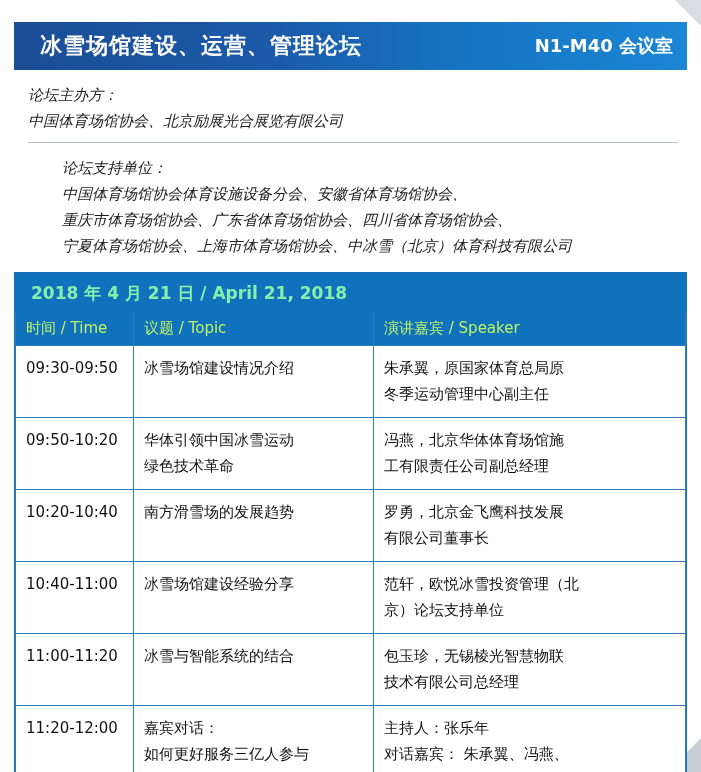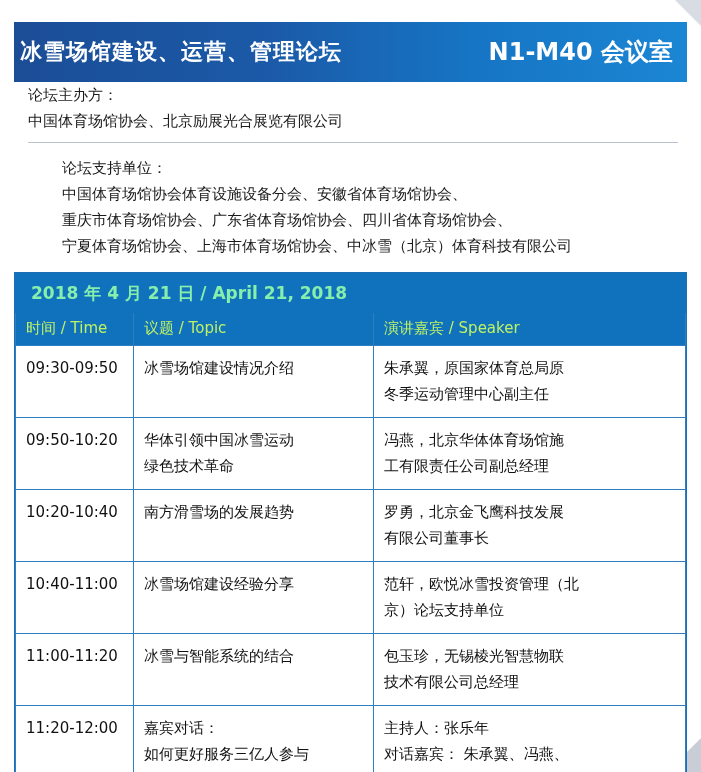--- a/index.html
+++ b/index.html
@@ -40,50 +40,51 @@
     width: 14px;
     background: #ffffff;
   }
 
   
   .banner {
     position: absolute;
     left: 14px;
     top: 22px;
     width: 673px;
-    height: 60px;
+    height: 48px;
     background: linear-gradient(90deg, #1b4d96 0%, #1b5aa8 38%, #1675c4 68%, #1b86d4 100%);
     display: flex;
     align-items: center;
     justify-content: space-between;
     box-sizing: border-box;
-    padding: 0 14px 0 6px;
+    padding: 0 14px 0 26px;
   }
   .banner-title {
     color: #ffffff;
     font-size: 22px;
     font-weight: bold;
     letter-spacing: 1px;
     white-space: nowrap;
   }
   .banner-room {
     color: #ffffff;
-    font-size: 24px;
+    font-size: 18px;
     font-weight: bold;
     white-space: nowrap;
   }
 
   
   .info-block {
     position: absolute;
     left: 28px;
     width: 650px;
     color: #1a1a1a;
     font-size: 15px;
     line-height: 26px;
+    font-style: italic;
   }
   .info-block .line { white-space: nowrap; }
   #host-block { top: 82px; }
   #support-block { top: 155px; margin-left: 34px; }
 
   .divider {
     position: absolute;
     left: 28px;
     width: 650px;
     height: 1px;

